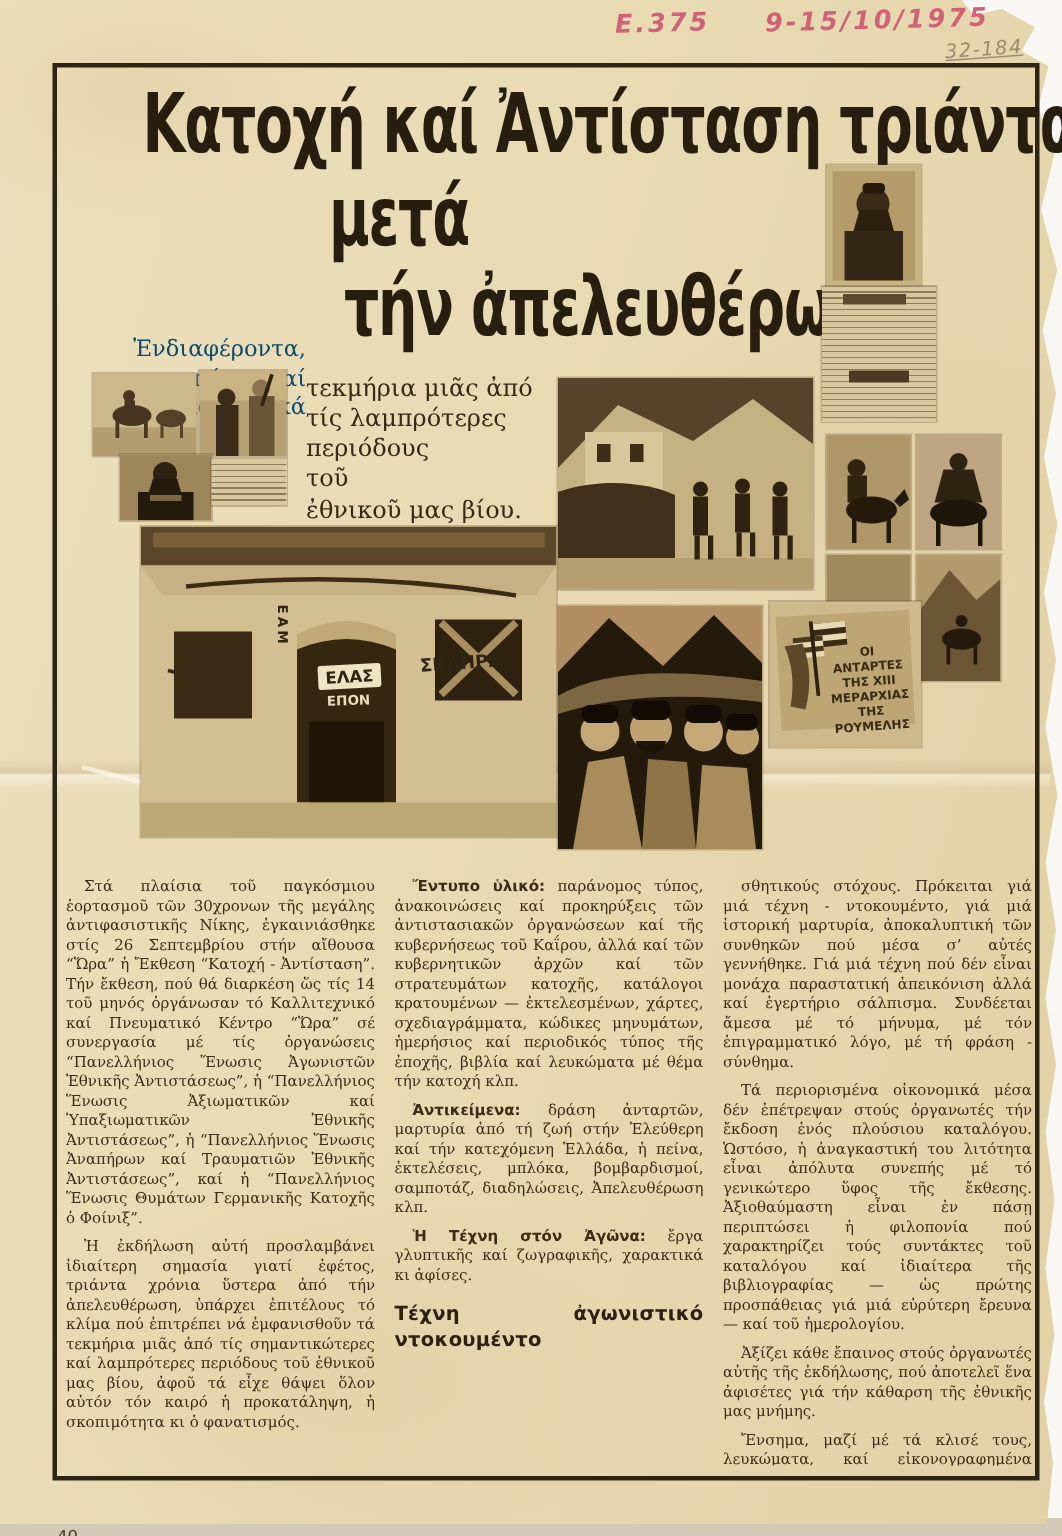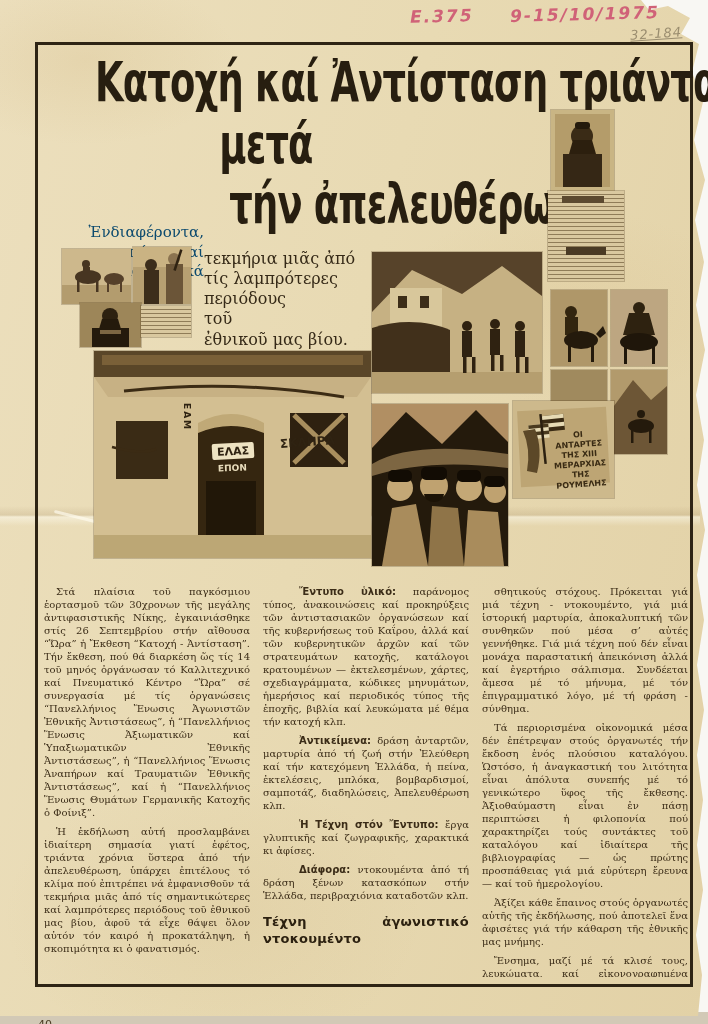--- a/index.html
+++ b/index.html
@@ -43,21 +43,21 @@
 
   .graffiti{position:absolute;font-family:"DejaVu Sans",sans-serif;font-weight:bold;color:#2f2312;}
   .sign{position:absolute;background:#eee3c2;border-radius:2px;display:flex;align-items:center;justify-content:center;}
 
   .poster-text{position:absolute;right:6%;top:30%;width:55%;font-family:"DejaVu Sans",sans-serif;
     font-weight:bold;font-size:8px;line-height:1.25;color:#3a2b14;text-align:center;white-space:pre-line;transform:rotate(-4deg);}
 
   .cols{position:absolute;left:44px;top:585px;width:644px;height:392px;display:flex;gap:13px;overflow:hidden;}
   .col{width:206px;font-size:10px;line-height:1.3;color:#3b2c17;text-align:justify;}
   .col p{margin:0 0 6px 0;text-indent:12px;}
-  .col .lead{font-family:"DejaVu Sans",sans-serif;font-weight:bold;margin-left:24px;}
+  .col .lead{font-family:"DejaVu Sans",sans-serif;font-weight:bold;}
   .subhead{font-family:"DejaVu Sans",sans-serif;font-weight:bold;font-size:13px;color:#2c2110;
     margin:26px 0 8px 0;text-indent:0;letter-spacing:.2px;}
   .subhead2{margin-top:12px;}
 
   .pageno{position:absolute;left:38px;top:1018px;font-family:"DejaVu Sans",sans-serif;font-size:11px;color:#4a3a22;text-decoration:underline;}
 </style>
 </head>
 <body>
 
 <div class="stage">
@@ -273,22 +273,21 @@
 
   <div class="cols">
     <div class="col">
       <p>Στά πλαίσια τοῦ παγκόσμιου ἑορτασμοῦ τῶν 30χρονων τῆς μεγάλης ἀντιφασιστικῆς Νίκης, ἐγκαινιάσθηκε στίς 26 Σεπτεμβρίου στήν αἴθουσα “Ὥρα” ἡ Ἔκθεση “Κατοχή - Ἀντίσταση”. Τήν ἔκθεση, πού θά διαρκέση ὥς τίς 14 τοῦ μηνός ὀργάνωσαν τό Καλλιτεχνικό καί Πνευματικό Κέντρο “Ὥρα” σέ συνεργασία μέ τίς ὀργανώσεις “Πανελλήνιος Ἕνωσις Ἀγωνιστῶν Ἐθνικῆς Ἀντιστάσεως”, ἡ “Πανελλήνιος Ἕνωσις Ἀξιωματικῶν καί Ὑπαξιωματικῶν Ἐθνικῆς Ἀντιστάσεως”, ἡ “Πανελλήνιος Ἕνωσις Ἀναπήρων καί Τραυματιῶν Ἐθνικῆς Ἀντιστάσεως”, καί ἡ “Πανελλήνιος Ἕνωσις Θυμάτων Γερμανικῆς Κατοχῆς ὁ Φοίνιξ”.</p>
       <p>Ἡ ἐκδήλωση αὐτή προσλαμβάνει ἰδιαίτερη σημασία γιατί ἐφέτος, τριάντα χρόνια ὕστερα ἀπό τήν ἀπελευθέρωση, ὑπάρχει ἐπιτέλους τό κλίμα πού ἐπιτρέπει νά ἐμφανισθοῦν τά τεκμήρια μιᾶς ἀπό τίς σημαντικώτερες καί λαμπρότερες περιόδους τοῦ ἐθνικοῦ μας βίου, ἀφοῦ τά εἶχε θάψει ὅλον αὐτόν τόν καιρό ἡ προκατάληψη, ἡ σκοπιμότητα κι ὁ φανατισμός.</p>
 
     </div>
     <div class="col">
       <p><span class="lead">Ἔντυπο ὑλικό:</span> <span>παράνομος τύπος, ἀνακοινώσεις καί προκηρύξεις τῶν ἀντιστασιακῶν ὀργανώσεων καί τῆς κυβερνήσεως τοῦ Καΐρου, ἀλλά καί τῶν κυβερνητικῶν ἀρχῶν καί τῶν στρατευμάτων κατοχῆς, κατάλογοι κρατουμένων — ἐκτελεσμένων, χάρτες, σχεδιαγράμματα, κώδικες μηνυμάτων, ἡμερήσιος καί περιοδικός τύπος τῆς ἐποχῆς, βιβλία καί λευκώματα μέ θέμα τήν κατοχή κλπ.</span></p>
       <p><span class="lead">Ἀντικείμενα:</span> <span>δράση ἀνταρτῶν, μαρτυρία ἀπό τή ζωή στήν Ἐλεύθερη καί τήν κατεχόμενη Ἑλλάδα, ἡ πείνα, ἐκτελέσεις, μπλόκα, βομβαρδισμοί, σαμποτάζ, διαδηλώσεις, Ἀπελευθέρωση κλπ.</span></p>
-      <p><span class="lead">Ἡ Τέχνη στόν Ἔντυπο:</span> <span>ἔργα γλυπτικῆς καί ζωγραφικῆς, χαρακτικά κι ἀφίσες.</span></p>
-      <p><span class="lead">Διάφορα:</span> <span>ντοκουμέντα ἀπό τή δράση ξένων κατασκόπων στήν Ἑλλάδα, περιβραχιόνια καταδοτῶν κλπ.</span></p>
+      <p><span class="lead">Ἡ Τέχνη στόν Ἀγῶνα:</span> <span>ἔργα γλυπτικῆς καί ζωγραφικῆς, χαρακτικά κι ἀφίσες.</span></p>
       <div class="subhead subhead2">Τέχνη ἀγωνιστικό ντοκουμέντο</div>
 
     </div>
     <div class="col">
       <p>σθητικούς στόχους. Πρόκειται γιά μιά τέχνη - ντοκουμέντο, γιά μιά ἱστορική μαρτυρία, ἀποκαλυπτική τῶν συνθηκῶν πού μέσα σ’ αὐτές γεννήθηκε. Γιά μιά τέχνη πού δέν εἶναι μονάχα παραστατική ἀπεικόνιση ἀλλά καί ἐγερτήριο σάλπισμα. Συνδέεται ἄμεσα μέ τό μήνυμα, μέ τόν ἐπιγραμματικό λόγο, μέ τή φράση - σύνθημα.</p>
       <p>Τά περιορισμένα οἰκονομικά μέσα δέν ἐπέτρεψαν στούς ὀργανωτές τήν ἔκδοση ἑνός πλούσιου καταλόγου. Ὡστόσο, ἡ ἀναγκαστική του λιτότητα εἶναι ἀπόλυτα συνεπής μέ τό γενικώτερο ὕφος τῆς ἔκθεσης. Ἀξιοθαύμαστη εἶναι ἐν πάσῃ περιπτώσει ἡ φιλοπονία πού χαρακτηρίζει τούς συντάκτες τοῦ καταλόγου καί ἰδιαίτερα τῆς βιβλιογραφίας — ὡς πρώτης προσπάθειας γιά μιά εὐρύτερη ἔρευνα — καί τοῦ ἡμερολογίου.</p>
       <p>Ἀξίζει κάθε ἔπαινος στούς ὀργανωτές αὐτῆς τῆς ἐκδήλωσης, πού ἀποτελεῖ ἕνα ἀφισέτες γιά τήν κάθαρση τῆς ἐθνικῆς μας μνήμης.</p>
       <p>Ἔνσημα, μαζί μέ τά κλισέ τους, λευκώματα, καί εἰκονογραφημένα βιβλία μέ ἐθνικό περιεχόμενο, ἀφίσες, ἀφισέτες, μονόχρωμες ἤ πολύχρωμες, χαράγματα σέ κάθε λογῆς ὑλικό, συνήθως πρόχειρα τυπωμένα, μέ φανερά τά σημάδια τῆς ἔλλειψης τεχνικῶν μέσων καί τῆς μόνιμα ἀνακρεμάμενης ἀπειλῆς φέρνουν καί σήμερα κάποιο ρίγος ὅταν ἀναλογιζόμαστε τίς ἐλπίδες πού γεννοῦσαν στόν σκλαβωμένο Ἕλληνα ...</p>
     </div>
   </div>

